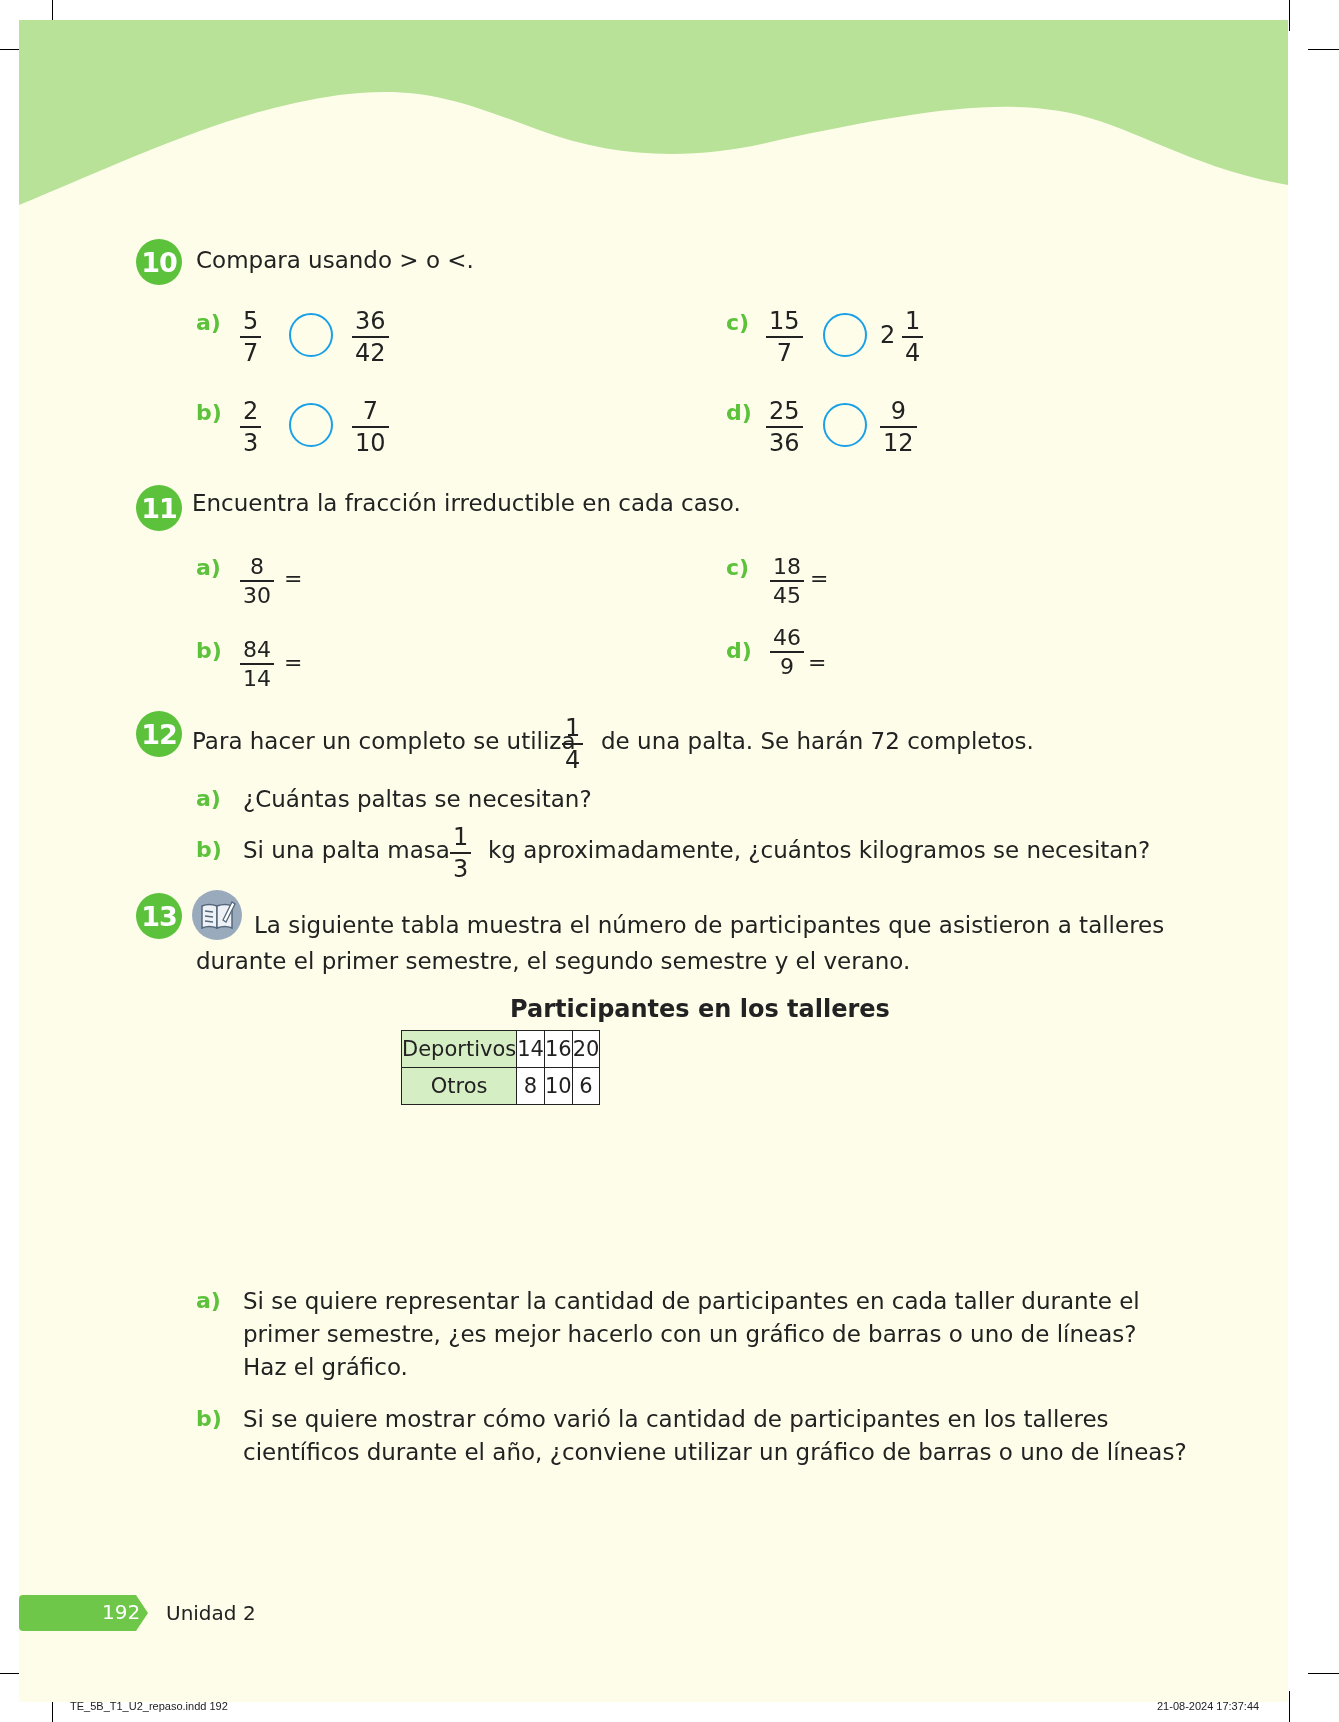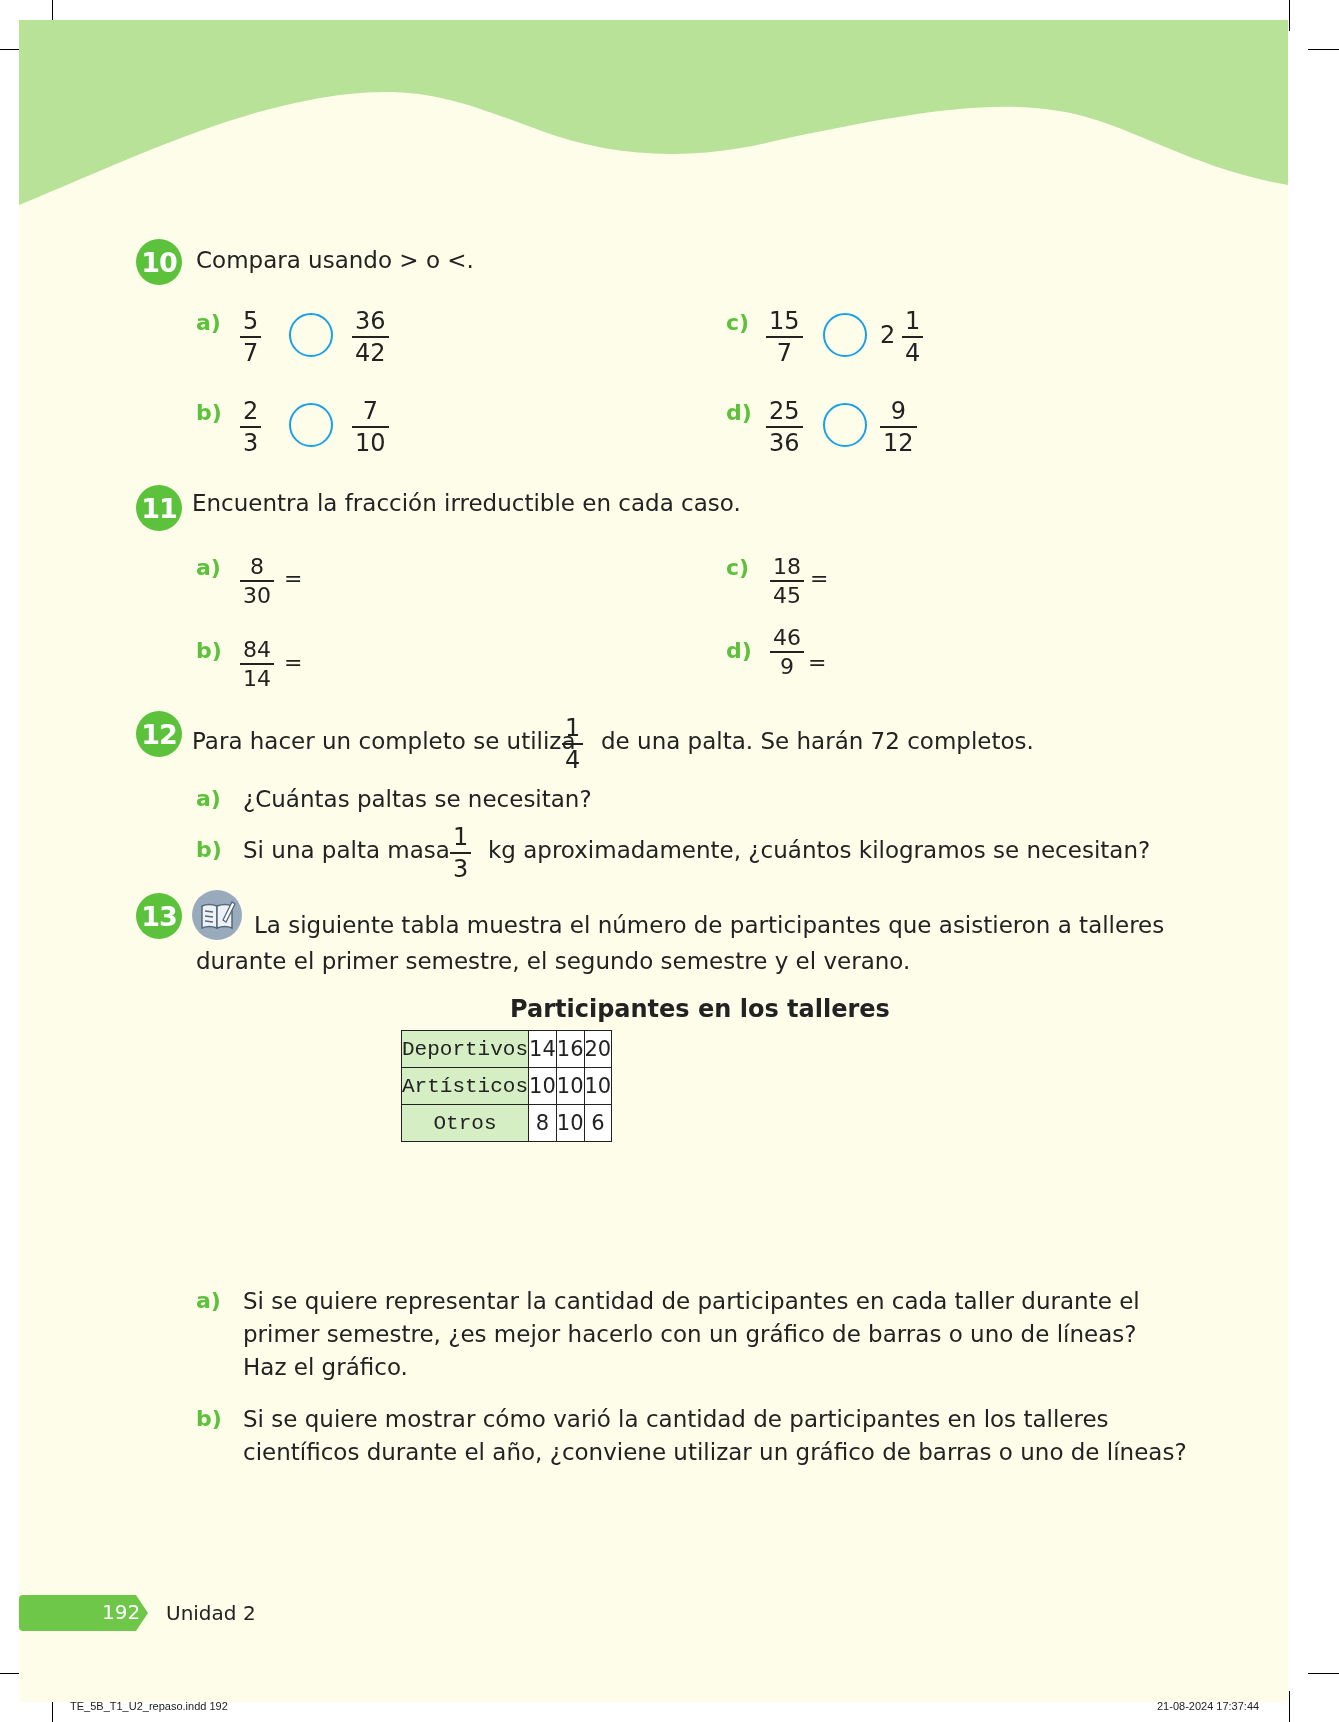--- a/index.html
+++ b/index.html
@@ -17,21 +17,21 @@
   .frac .num{padding:0 3px;}
   .frac .bar{align-self:stretch;height:2px;background:#222;}
   .frac.sm{font-size:22px;line-height:27px;}
   .circ{position:absolute;width:44px;height:44px;border:2.5px solid #1aa0e6;border-radius:50%;box-sizing:border-box;}
   .eq{position:absolute;font-size:22px;}
   .book-icon{position:absolute;width:50px;height:50px;border-radius:50%;background:#9aaabd;}
   .tbl-title{position:absolute;font-size:24px;font-weight:bold;color:#222;}
   table.data{position:absolute;left:401px;top:1030px;border-collapse:collapse;font-size:21px;}
   table.data td, table.data th{border:1.5px solid #222;text-align:center;padding:0;}
   table.data th{background:#6fc74a;color:#fff;font-weight:bold;font-size:20px;line-height:24px;}
-  table.data td.rowhead{background:#d6eec4;font-family:Liberation Mono, monospace;}
+  table.data td.rowhead{background:#d6eec4;}
   table.data td.val{background:#fff;}
   .corner{position:relative;width:172px;height:66px;}
   .corner svg{position:absolute;left:0;top:0;}
   .corner .per{position:absolute;right:14px;top:6px;}
   .corner .tal{position:absolute;left:20px;bottom:10px;}
   sup{font-size:12px;}
   .page-tab{position:absolute;left:19px;top:1595px;width:129px;height:36px;}
   .footer-text{position:absolute;font-family:Liberation Sans, sans-serif;font-size:11px;color:#222;}
 </style>
 </head>
@@ -180,26 +180,20 @@
 
 <table class="data">
   <tbody>
   <tr style="height:37px;">
     <td class="rowhead">Deportivos</td>
     <td class="val">14</td>
     <td class="val">16</td>
     <td class="val">20</td>
   </tr>
   <tr style="height:37px;">
-    <td class="rowhead">Artísticos</td>
-    <td class="val">10</td>
-    <td class="val">10</td>
-    <td class="val">10</td>
-  </tr>
-  <tr style="height:37px;">
     <td class="rowhead">Otros</td>
     <td class="val">8</td>
     <td class="val">10</td>
     <td class="val">6</td>
   </tr>
 </tbody>
   </table>
 
 <div class="lbl" style="left:196px;top:1288px;">a)</div>
 <div class="q-text" style="left:243px;top:1288px;">Si se quiere representar la cantidad de participantes en cada taller durante el</div>

